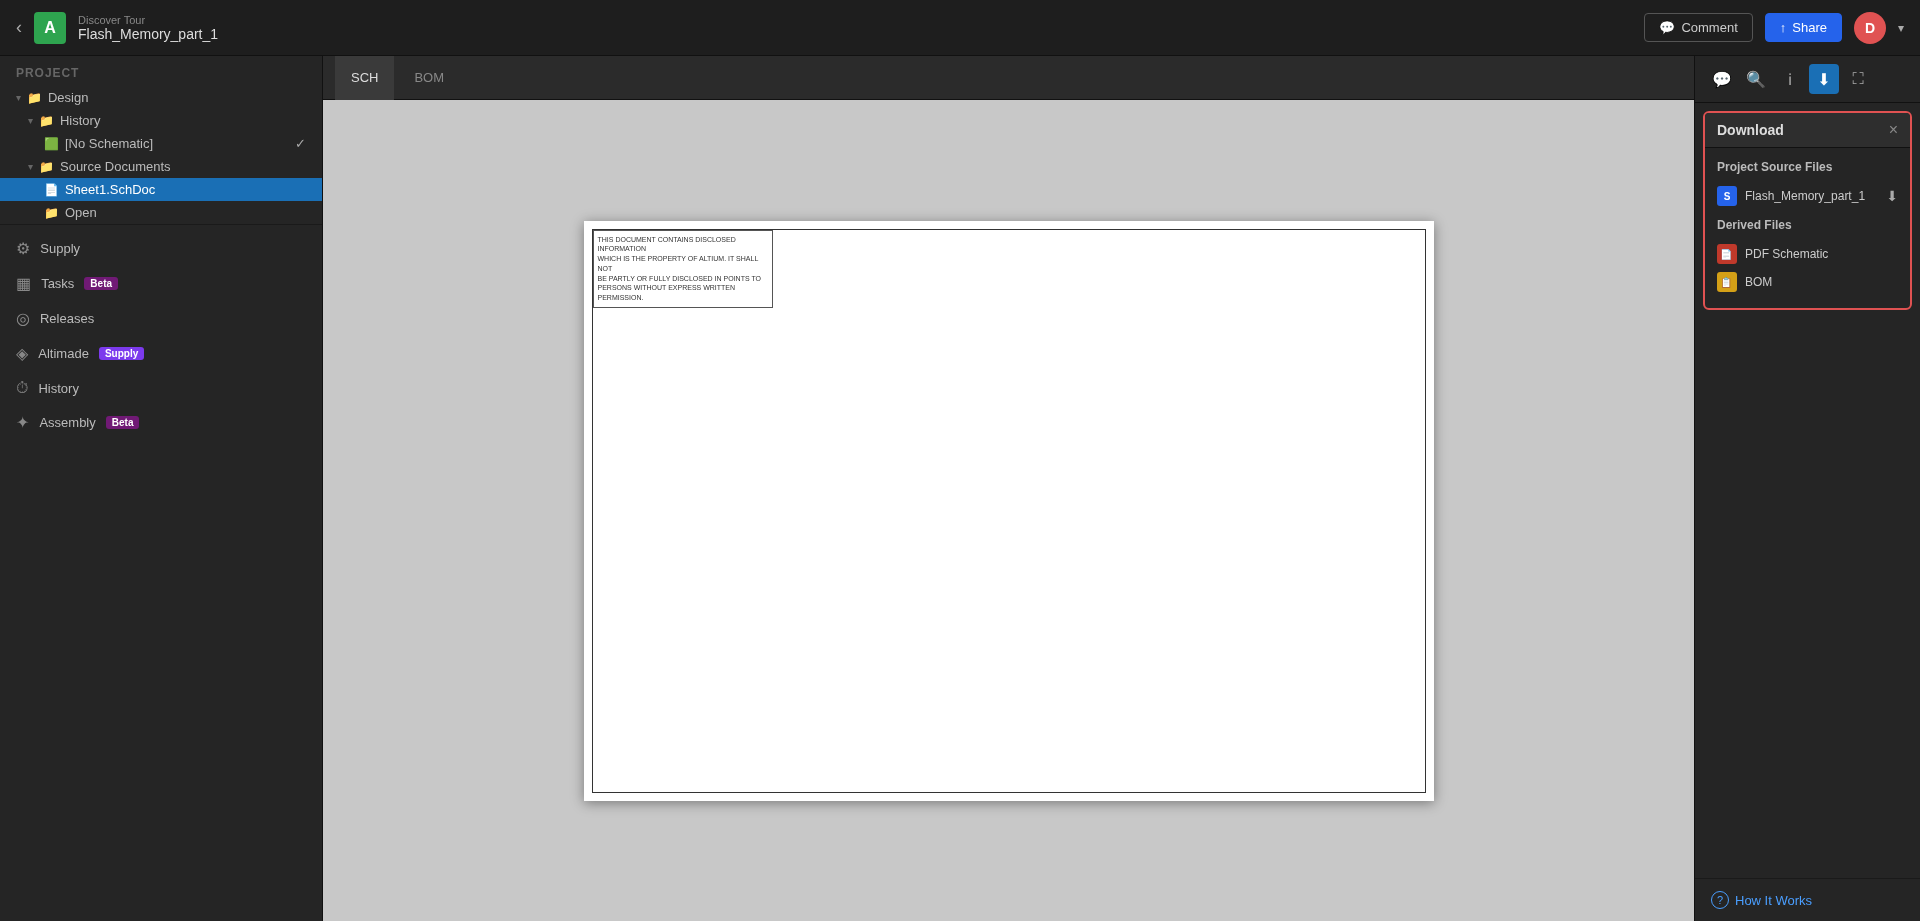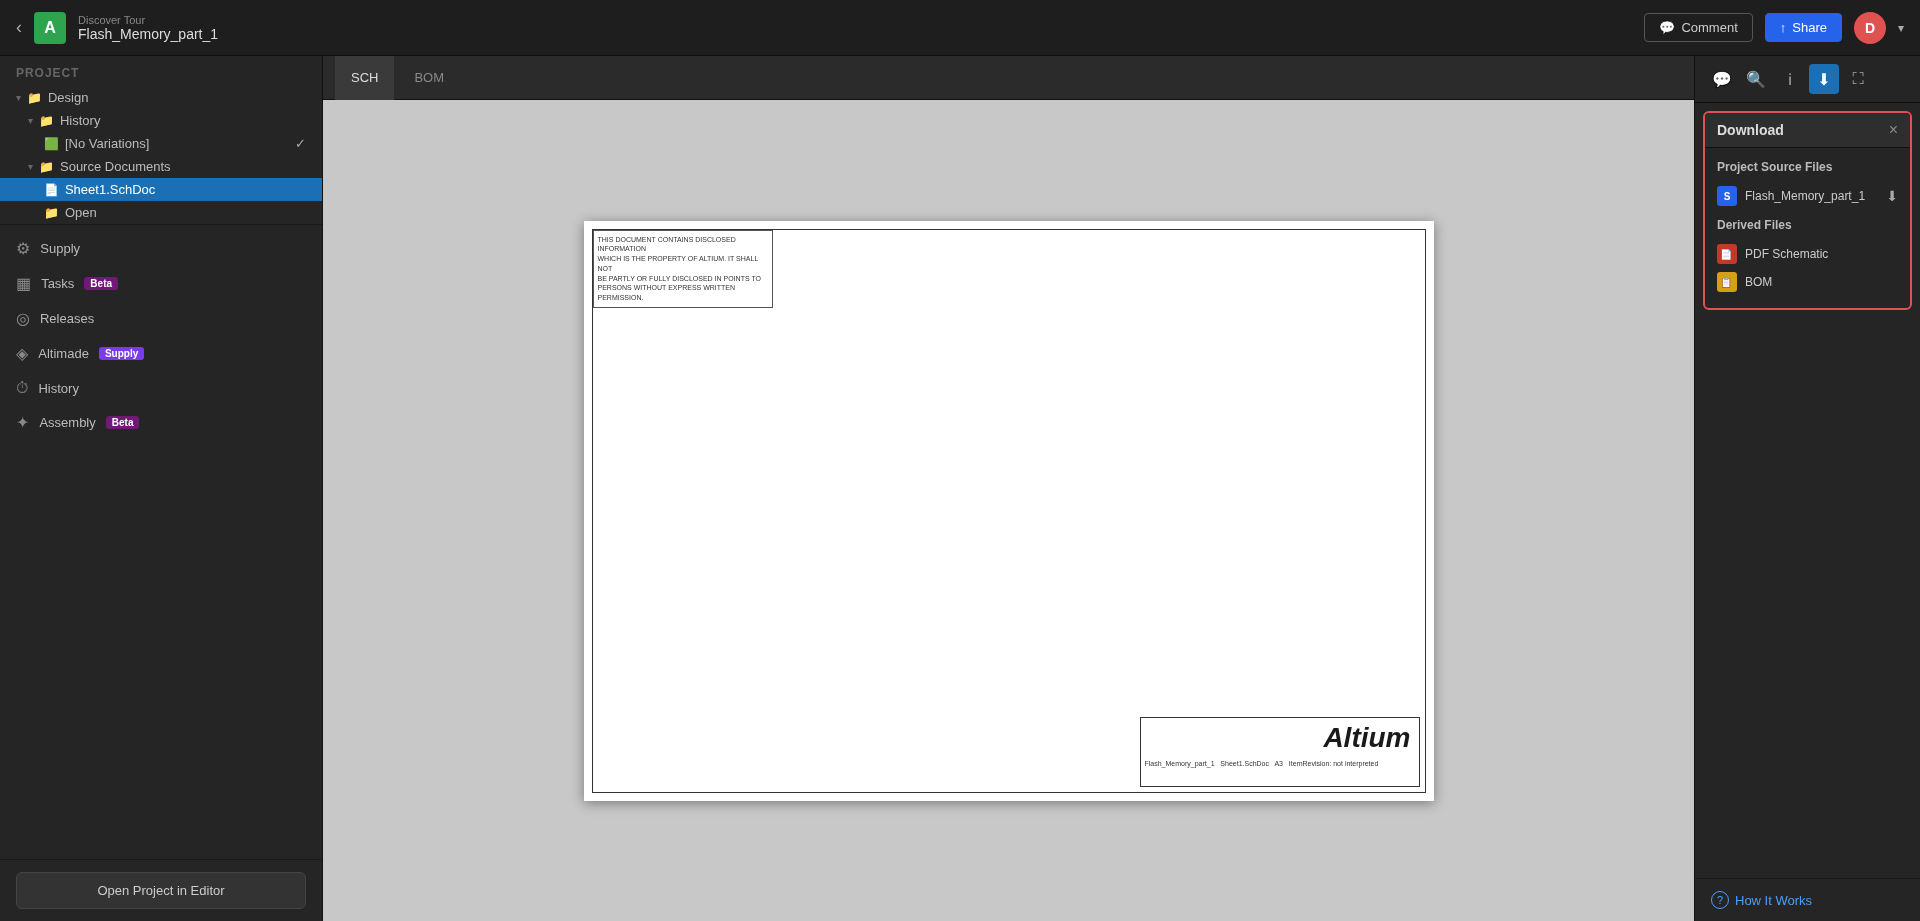--- a/index.html
+++ b/index.html
@@ -408,21 +408,21 @@
     </div>
 
     <div class="tree-item indent1">
       <span class="tree-chevron">▾</span>
       <span class="tree-icon">📁</span>
       <span>History</span>
     </div>
 
     <div class="tree-item indent2">
       <span class="tree-icon">🟩</span>
-      <span>[No Variations]</span>
+      <span>[No Schematic]</span>
       <span class="checkmark">✓</span>
     </div>
 
     <div class="tree-item indent1">
       <span class="tree-chevron">▾</span>
       <span class="tree-icon">📁</span>
       <span>Source Documents</span>
     </div>
 
     <div class="tree-item indent2 active">
@@ -465,48 +465,39 @@
       </div>
 
       <div class="nav-item">
         <span class="nav-icon">✦</span>
         <span>Assembly</span>
         <span class="badge beta">Beta</span>
       </div>
 
     </div>
 
-    <div class="sidebar-footer">
-      <button class="open-editor-btn">Open Project in Editor</button>
-    </div>
   </div>
 
   <div class="center">
     <div class="tab-bar">
       <div class="tab active">SCH</div>
       <div class="tab">BOM</div>
     </div>
     <div class="schematic-area">
       <div class="schematic-sheet">
         <div class="schematic-border">
 
           <div style="position:absolute;top:0;left:0;border:1px solid #555;padding:4px;font-size:7px;color:#333;width:180px;line-height:1.4;">
             THIS DOCUMENT CONTAINS DISCLOSED INFORMATION<br>
             WHICH IS THE PROPERTY OF ALTIUM. IT SHALL NOT<br>
             BE PARTLY OR FULLY DISCLOSED IN POINTS TO<br>
             PERSONS WITHOUT EXPRESS WRITTEN PERMISSION.
           </div>
         </div>
 
-        <div class="schematic-info-box">
-          <div class="altium-logo">Altium</div>
-          <div class="schematic-title-block">
-            Flash_Memory_part_1 &nbsp; Sheet1.SchDoc &nbsp; A3 &nbsp; ItemRevision: not interpreted
-          </div>
-        </div>
       </div>
     </div>
   </div>
 
   <div class="right-panel" style="position:relative;">
 
     <div class="right-panel-toolbar">
       <button class="toolbar-icon-btn" title="Comment">💬</button>
       <button class="toolbar-icon-btn" title="Search">🔍</button>
       <button class="toolbar-icon-btn" title="Info">ℹ</button>

